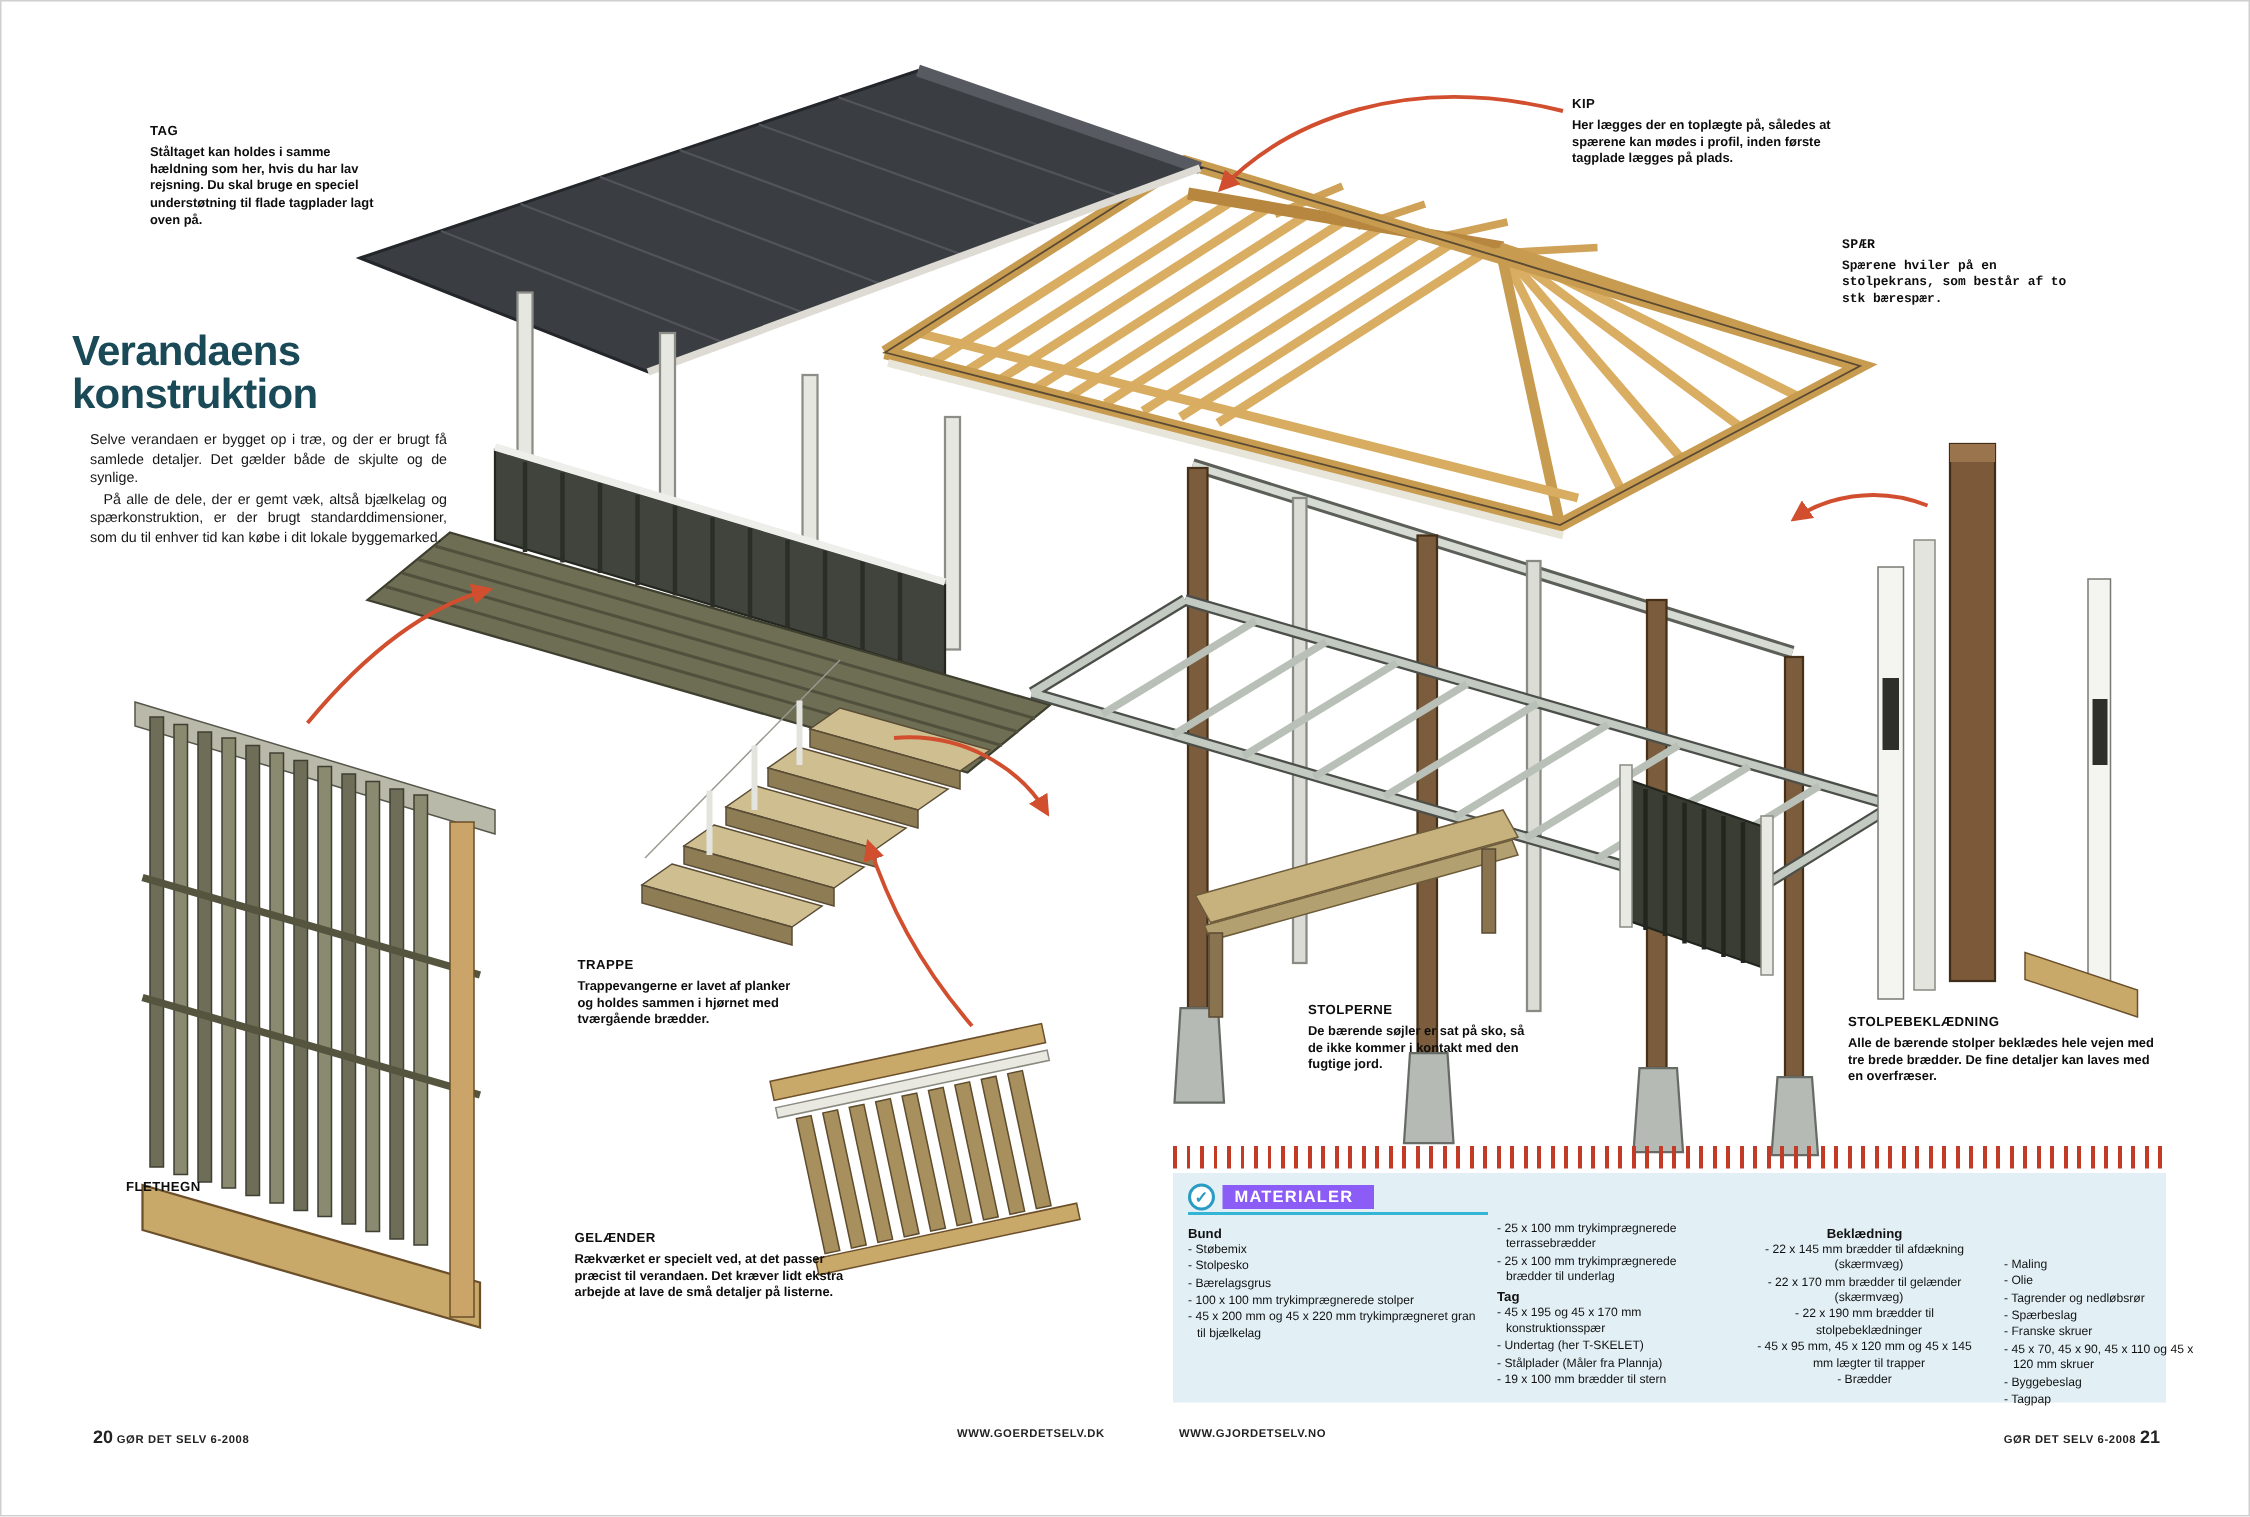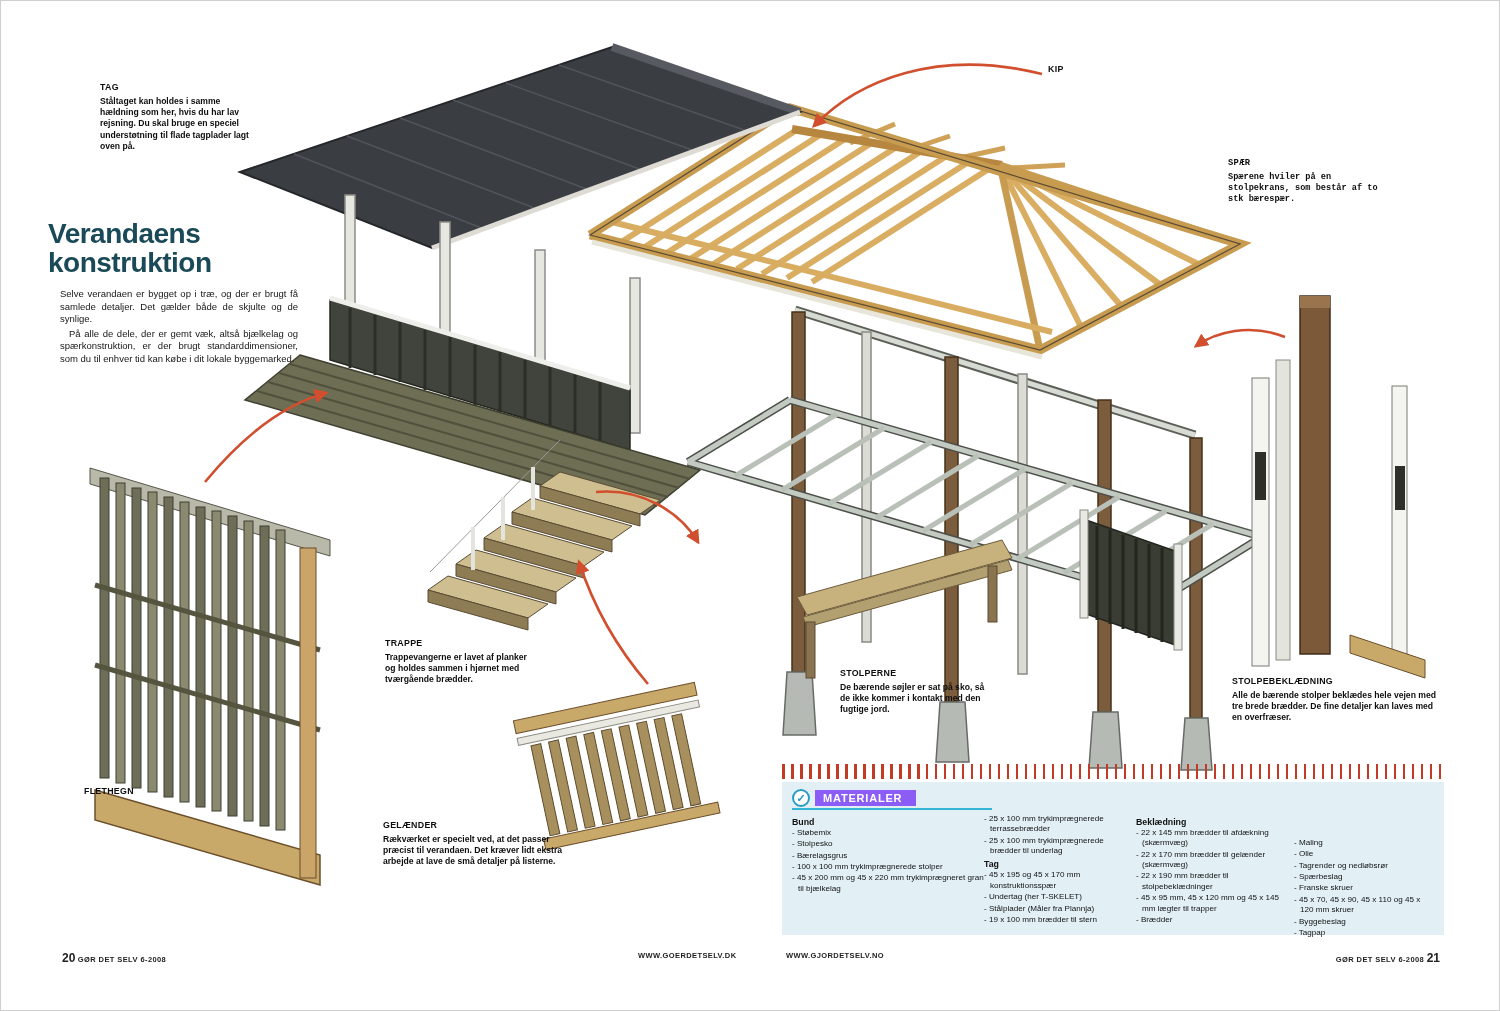--- a/index.html
+++ b/index.html
@@ -24,25 +24,25 @@
             background:repeating-linear-gradient(90deg,#c23b27 0 2.5px,rgba(0,0,0,0) 2.5px 9px);}
   .mat-box{position:absolute;left:782px;top:782px;width:662px;height:153px;
            background:#e2f0f6;padding:6px 10px 6px 10px;box-sizing:border-box;}
   .mat-header{display:flex;align-items:center;gap:5px;height:20px;margin-bottom:4px;
               border-bottom:2px solid #35b5d6;width:200px;}
   .mat-badge{width:18px;height:18px;border-radius:50%;background:#fff;border:2px solid #2a9cc4;
              color:#2a9cc4;font-size:11px;font-weight:800;display:flex;align-items:center;
              justify-content:center;box-sizing:border-box;}
   .mat-title{background:#8b5cf6;color:#fff;font-weight:800;font-size:11px;letter-spacing:.8px;
              padding:2px 14px 2px 8px;}
-  .mat-cols{display:flex;}
+  .mat-cols{display:flex;gap:14px;}
   .mat-col{flex:0 0 auto;}
   .mat-col:nth-child(1){width:192px;}
   .mat-col:nth-child(2){width:152px;}
-  .mat-col:nth-child(3){width:158px;}
+  .mat-col:nth-child(3){width:158px;text-align:center;}
   .mat-col:nth-child(4){width:128px;margin-top:24px;}
   .mat-head{font-weight:800;font-size:8.8px;margin:3px 0 1px;}
   .mat-item{font-size:8.1px;line-height:1.28;font-weight:500;padding-left:6px;text-indent:-6px;margin:0 0 1px;}
   .mat-item::before{content:"- ";}
 
   .footer{position:absolute;top:951px;font-size:7.5px;font-weight:700;color:#222;letter-spacing:.4px;}
   .pageno{font-size:12px;font-weight:800;letter-spacing:0;}
 </style>
 </head>
 <body>
@@ -299,33 +299,34 @@
     <p class="ind">På alle de dele, der er gemt væk, altså bjælkelag og spærkonstruktion, er der brugt standarddimensioner, som du til enhver tid kan købe i dit lokale byggemarked.</p>
   </div>
 
   <div class="callout" style="left:100px;top:82px;width:160px;">
     <h4>TAG</h4>
     <p>Ståltaget kan holdes i samme hældning som her, hvis du har lav rejsning. Du skal bruge en speciel understøtning til flade tagplader lagt oven på.</p>
   </div>
 
   <div class="callout" style="left:1048px;top:64px;width:185px;">
     <h4>KIP</h4>
+    <p>Her lægges der en toplægte på, således at spærene kan mødes i profil, inden første tagplade lægges på plads.</p>
   </div>
 
   <div class="callout" style="left:1228px;top:158px;width:165px;font-family:Liberation Mono, monospace;">
     <h4>SPÆR</h4>
     <p>Spærene hviler på en stolpekrans, som består af to stk bærespær.</p>
   </div>
 
   <div class="callout" style="left:385px;top:638px;width:148px;">
     <h4>TRAPPE</h4>
     <p>Trappevangerne er lavet af planker og holdes sammen i hjørnet med tværgående brædder.</p>
   </div>
 
-  <div class="callout" style="left:840px;top:668px;width:150px;">
+  <div class="callout" style="left:872px;top:668px;width:150px;">
     <h4>STOLPERNE</h4>
     <p>De bærende søjler er sat på sko, så de ikke kommer i kontakt med den fugtige jord.</p>
   </div>
 
   <div class="callout" style="left:1232px;top:676px;width:212px;">
     <h4>STOLPEBEKLÆDNING</h4>
     <p>Alle de bærende stolper beklædes hele vejen med tre brede brædder. De fine detaljer kan laves med en overfræser.</p>
   </div>
 
   <div class="callout" style="left:383px;top:820px;width:182px;">

